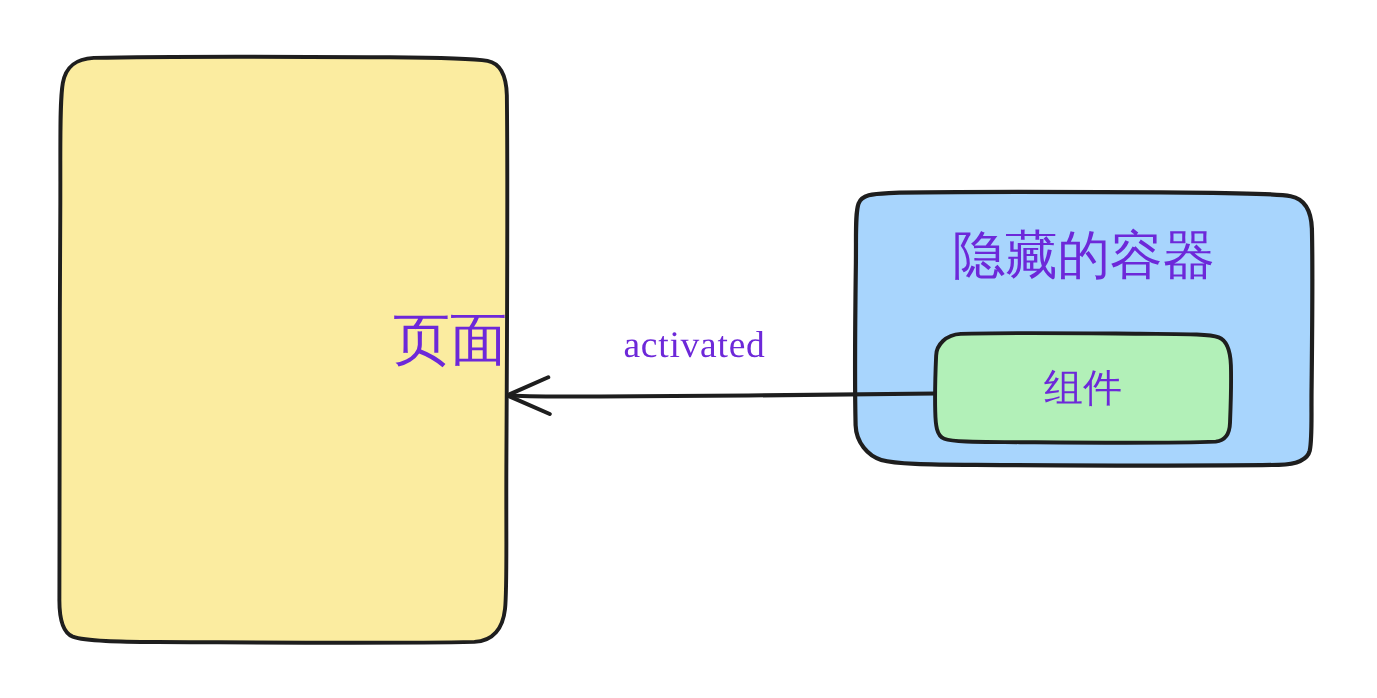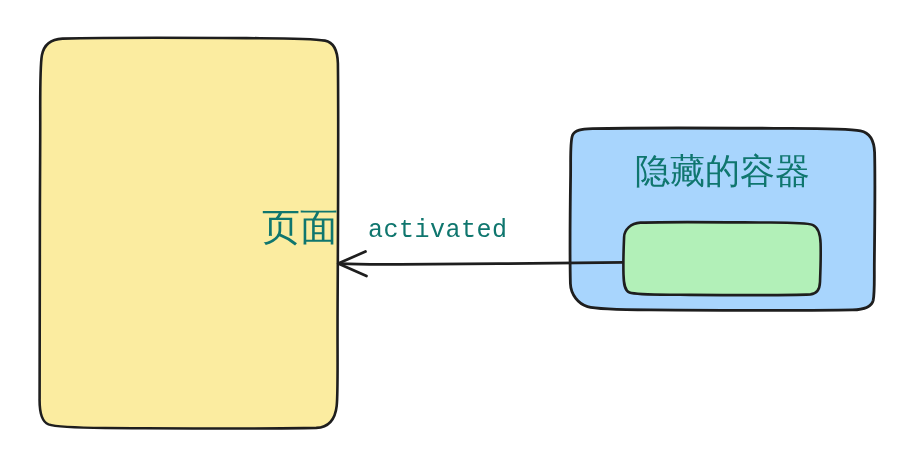--- a/index.html
+++ b/index.html
@@ -21,21 +21,21 @@
   #scene {
     position: absolute;
     top: 0;
     left: 0;
     width: 918px;
     height: 465px;
   }
   
   .label {
     position: absolute;
-    color: #0f766e;
+    color: #6d28d9;
     white-space: nowrap;
     user-select: none;
     line-height: 1;
   }
   .label-page {
     left: 40px;
     top: 208px;
     width: 298px;
     text-align: right;
     font-size: 38px;
@@ -54,24 +54,24 @@
     top: 245px;
     width: 196px;
     text-align: center;
     font-size: 26px;
     font-family: "Liberation Sans", "DejaVu Sans", sans-serif;
   }
   .label-edge {
     left: 368px;
     top: 218px;
     width: 190px;
-    text-align: left;
+    text-align: center;
     font-size: 25px;
     letter-spacing: 0.5px;
-    font-family: Liberation Mono, monospace;
+    font-family: Liberation Serif, serif;
   }
 </style>
 </head>
 <body>
 
 <div id="canvas">
 
   <svg id="scene" viewBox="0 0 918 465" xmlns="http://www.w3.org/2000/svg">
 
     <g>
@@ -124,16 +124,17 @@
                C 623.1 260, 623.7 246, 624.1 237
                C 624.3 230, 630.5 223.1, 640.5 222.6 Z" fill="#b2f0b8" stroke="#1e1e1e" stroke-width="2.6" stroke-linecap="round" stroke-linejoin="round"></path>
     </g>
 
   </svg>
 
   <div class="label label-page">页面</div>
 
   <div class="label label-container">隐藏的容器</div>
 
+  <div class="label label-component">组件</div>
 
   <div class="label label-edge">activated</div>
 
 </div>
 
 </body></html>

